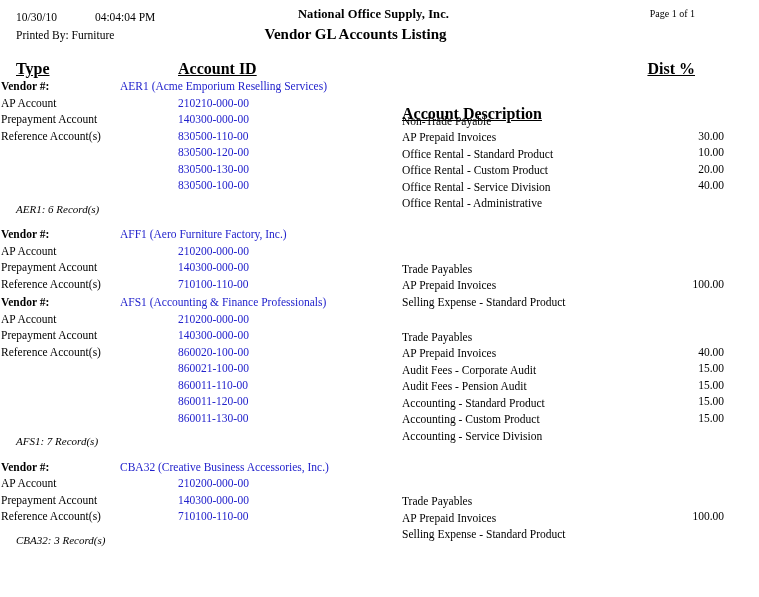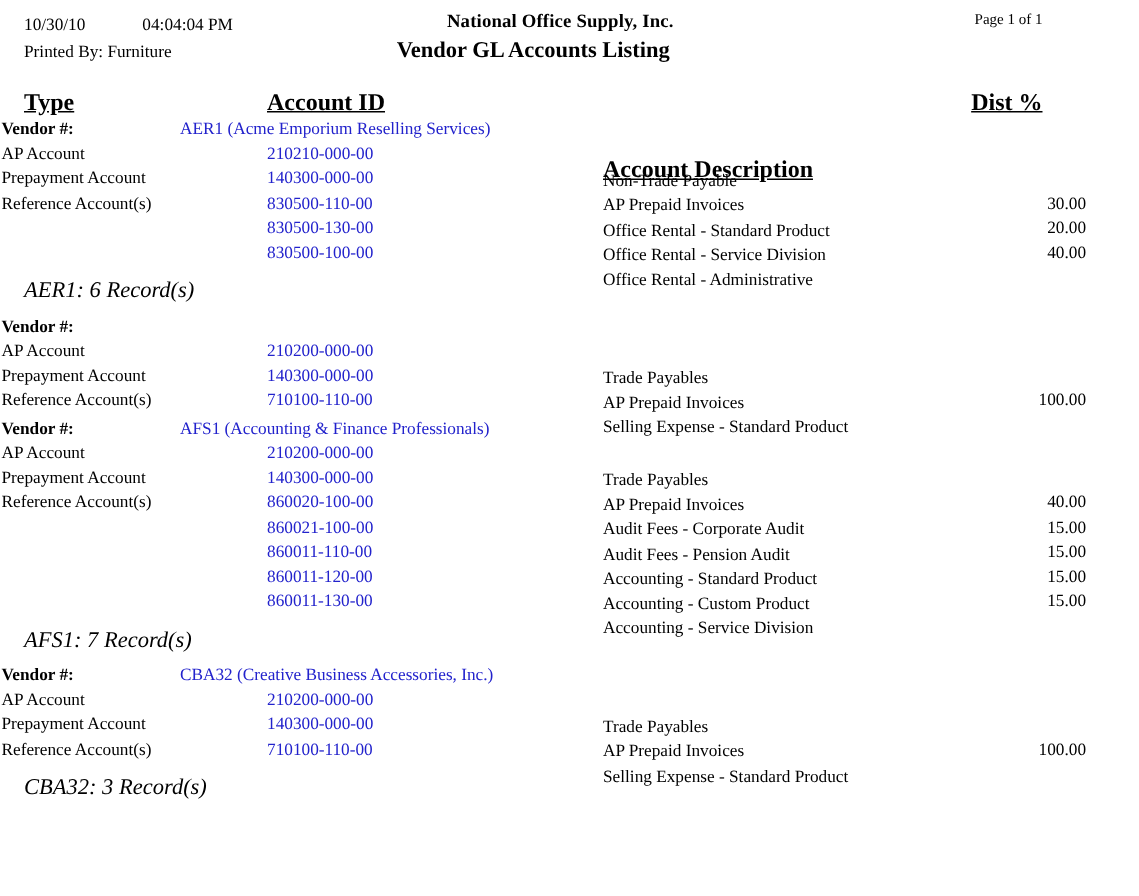--- a/index.html
+++ b/index.html
@@ -123,21 +123,21 @@
   .row .dist {
     position: absolute;
     left: 660px;
     width: 64px;
     text-align: right;
     top: 0;
   }
   .summary {
     position: relative;
     height: 16.5px;
-    font-size: 15px;
+    font-size: 11px;
     font-style: italic;
     margin-top: 7px;
     margin-bottom: 9px;
   }
   .summary span {
     position: absolute;
     left: 16px;
     top: 0;
   }
 </style>
@@ -186,37 +186,44 @@
           <span class="dist"></span>
         </div>
         <div class="row">
           <span class="type">Reference Account(s)</span>
           <span class="acct">830500-110-00</span>
           <span class="desc">Office Rental - Standard Product</span>
           <span class="dist">30.00</span>
         </div>
         <div class="row">
           <span class="type"></span>
+          <span class="acct">830500-120-00</span>
+          <span class="desc">Office Rental - Custom Product</span>
+          <span class="dist">10.00</span>
+        </div>
+        <div class="row">
+          <span class="type"></span>
           <span class="acct">830500-130-00</span>
           <span class="desc">Office Rental - Service Division</span>
           <span class="dist">20.00</span>
         </div>
         <div class="row">
           <span class="type"></span>
           <span class="acct">830500-100-00</span>
           <span class="desc">Office Rental - Administrative</span>
           <span class="dist">40.00</span>
         </div>
         <div class="summary">
           <span>AER1: 6 Record(s)</span>
         </div>
       </div>
       <div class="vendor-block">
         <div class="row">
           <span class="type bold">Vendor #:</span>
+          <span class="vendorname">AFF1 (Aero Furniture Factory, Inc.)</span>
         </div>
         <div class="row">
           <span class="type">AP Account</span>
           <span class="acct">210200-000-00</span>
           <span class="desc">Trade Payables</span>
           <span class="dist"></span>
         </div>
         <div class="row">
           <span class="type">Prepayment Account</span>
           <span class="acct">140300-000-00</span>

